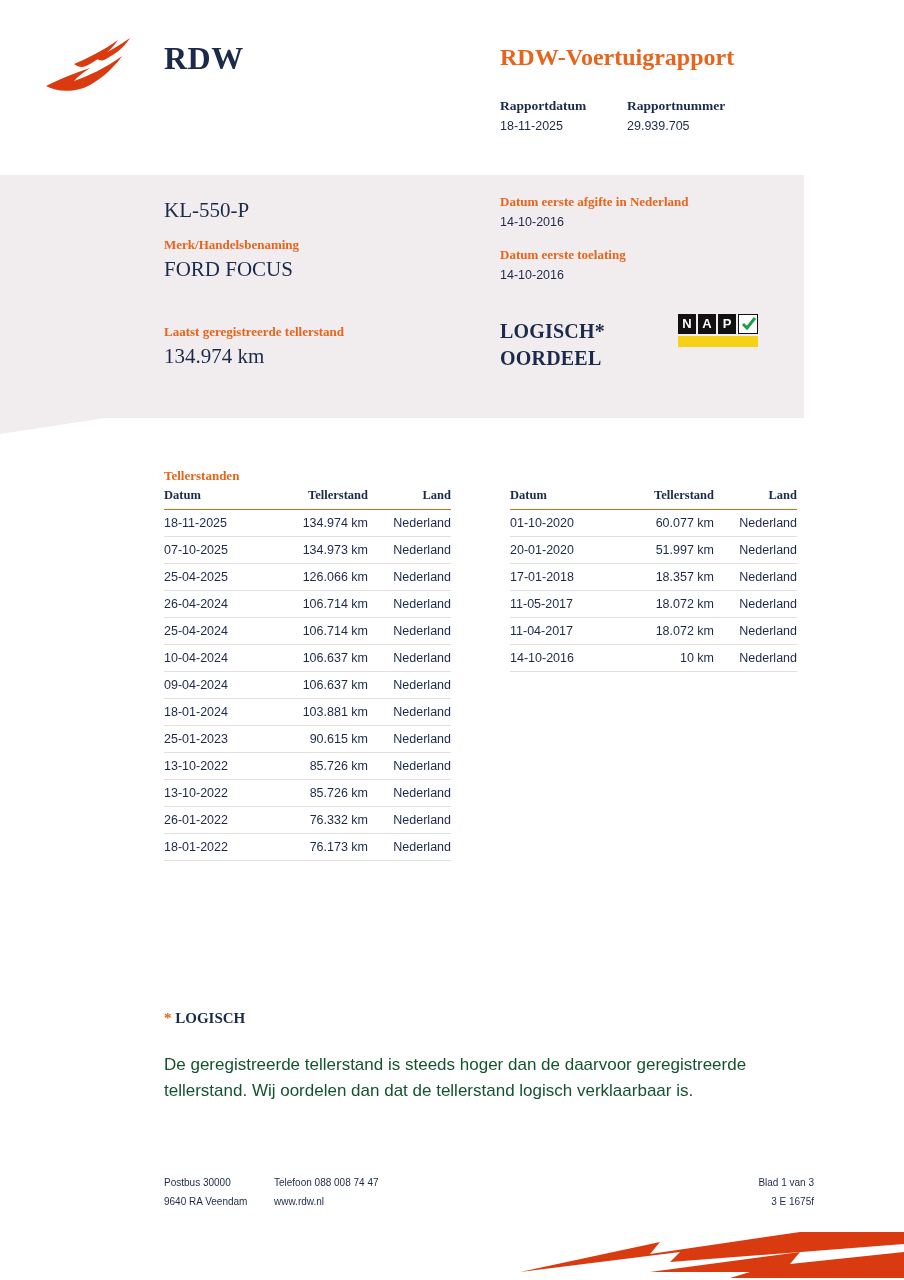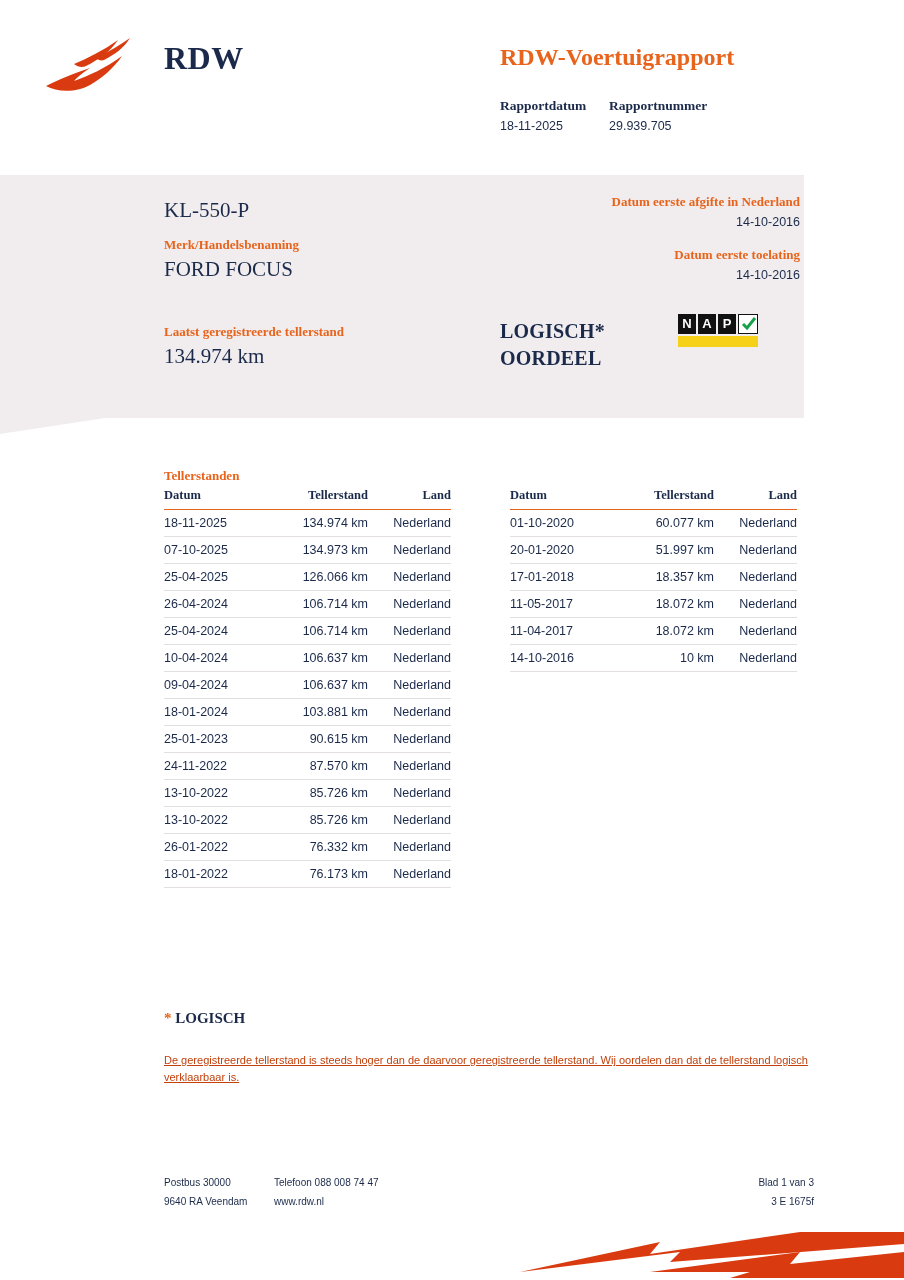--- a/index.html
+++ b/index.html
@@ -53,21 +53,21 @@
     font-family: "Liberation Serif", serif;
     font-weight: bold;
     font-size: 24px;
     color: #e8641c;
   }
   .hdr-meta {
     position: absolute;
     left: 500px;
     top: 98px;
     display: flex;
-    gap: 4px;
+    gap: 22px;
   }
   .hdr-col-label {
     font-family: "Liberation Serif", serif;
     font-weight: bold;
     font-size: 13.5px;
     color: #1b2a4a;
     margin-bottom: 5px;
   }
   .hdr-col-value {
     font-size: 12.5px;
@@ -114,21 +114,20 @@
     position: absolute;
     left: 164px;
     top: 194px;
     width: 310px;
   }
   .band-right {
     position: absolute;
     left: 500px;
     top: 194px;
     width: 300px;
-    text-align: right;
   }
   .gap-lg { height: 18px; }
   .gap-md { height: 14px; }
   .verdict {
     position: absolute;
     left: 500px;
     top: 318px;
     font-family: "Liberation Serif", serif;
     font-weight: bold;
     font-size: 20px;
@@ -225,24 +224,23 @@
   }
   .note-title {
     font-family: "Liberation Serif", serif;
     font-weight: bold;
     font-size: 15px;
     color: #1b2a4a;
     margin-bottom: 25px;
   }
   .note-title .star { color: #e8641c; font-weight: bold; }
   .note-body {
-    font-size: 11px;
+    font-size: 17px;
     line-height: 1.55;
-    color: #c2410c;
-    text-decoration: underline;
+    color: #14532d;
   }
 
   
   .footer {
     position: absolute;
     left: 0;
     top: 1165px;
     width: 904px;
     height: 70px;
     font-size: 10px;
@@ -387,25 +385,20 @@
           <td>18-01-2024</td>
           <td class="num">103.881 km</td>
           <td class="land">Nederland</td>
         </tr>
       <tr>
           <td>25-01-2023</td>
           <td class="num">90.615 km</td>
           <td class="land">Nederland</td>
         </tr>
       <tr>
-          <td>24-11-2022</td>
-          <td class="num">87.570 km</td>
-          <td class="land">Nederland</td>
-        </tr>
-      <tr>
           <td>13-10-2022</td>
           <td class="num">85.726 km</td>
           <td class="land">Nederland</td>
         </tr>
       <tr>
           <td>13-10-2022</td>
           <td class="num">85.726 km</td>
           <td class="land">Nederland</td>
         </tr>
       <tr>

